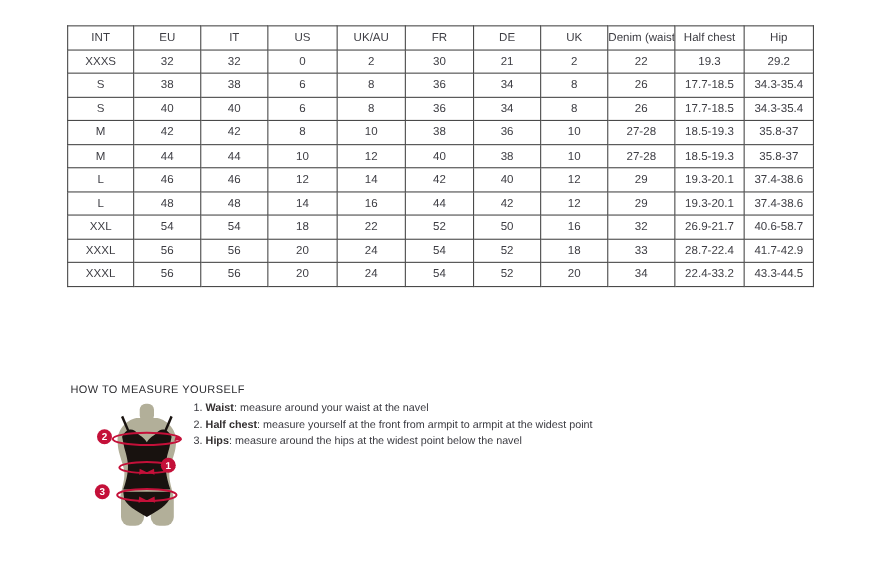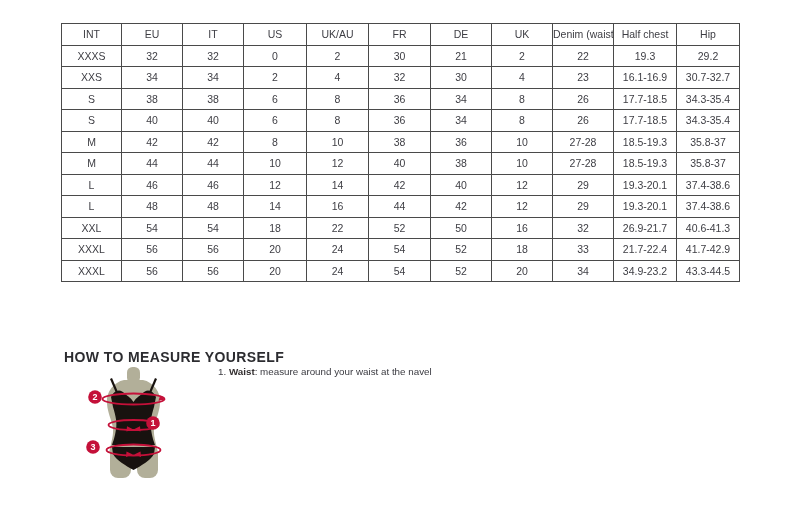--- a/index.html
+++ b/index.html
@@ -38,22 +38,22 @@
     white-space: nowrap;
     overflow: hidden;
   }
 
   
   .measure-title {
     position: absolute;
     left: 64px;
     top: 349px;
     margin: 0;
-    font-size: 14px;
-    font-weight: 700;
+    font-size: 10px;
+    font-weight: 400;
     letter-spacing: 0.4px;
     color: #2c2c30;
   }
   .figure-wrap {
     position: absolute;
     left: 84px;
     top: 366px;
     width: 88px;
     height: 114px;
   }
@@ -63,21 +63,20 @@
     top: 364px;
     margin: 0;
     padding: 0;
     list-style: none;
   }
   ol.steps li {
     font-size: 9.8px;
     line-height: 15.2px;
     color: #3a3a40;
     white-space: nowrap;
-    margin-left: 42px;
   }
   ol.steps li b { color: #332f30; }
 </style>
 </head>
 <body>
 
 <div class="page">
 
   <table class="size-table">
     <colgroup>
@@ -116,33 +115,20 @@
           <td>0</td>
           <td>2</td>
           <td>30</td>
           <td>21</td>
           <td>2</td>
           <td>22</td>
           <td>19.3</td>
           <td>29.2</td>
         </tr>
         <tr>
-          <td>XXS</td>
-          <td>34</td>
-          <td>34</td>
-          <td>2</td>
-          <td>4</td>
-          <td>32</td>
-          <td>30</td>
-          <td>4</td>
-          <td>23</td>
-          <td>16.1-16.9</td>
-          <td>30.7-32.7</td>
-        </tr>
-        <tr>
           <td>S</td>
           <td>38</td>
           <td>38</td>
           <td>6</td>
           <td>8</td>
           <td>36</td>
           <td>34</td>
           <td>8</td>
           <td>26</td>
           <td>17.7-18.5</td>
@@ -217,46 +203,46 @@
           <td>XXL</td>
           <td>54</td>
           <td>54</td>
           <td>18</td>
           <td>22</td>
           <td>52</td>
           <td>50</td>
           <td>16</td>
           <td>32</td>
           <td>26.9-21.7</td>
-          <td>40.6-41.3</td>
+          <td>40.6-58.7</td>
         </tr>
         <tr>
           <td>XXXL</td>
           <td>56</td>
           <td>56</td>
           <td>20</td>
           <td>24</td>
           <td>54</td>
           <td>52</td>
           <td>18</td>
           <td>33</td>
-          <td>21.7-22.4</td>
+          <td>28.7-22.4</td>
           <td>41.7-42.9</td>
         </tr>
         <tr>
           <td>XXXL</td>
           <td>56</td>
           <td>56</td>
           <td>20</td>
           <td>24</td>
           <td>54</td>
           <td>52</td>
           <td>20</td>
           <td>34</td>
-          <td>34.9-23.2</td>
+          <td>22.4-33.2</td>
           <td>43.3-44.5</td>
         </tr>
       </tbody>
   </table>
 
   <h2 class="measure-title">HOW TO MEASURE YOURSELF</h2>
 
   <div class="figure-wrap">
     <svg width="88" height="114" viewBox="0 0 88 114" xmlns="http://www.w3.org/2000/svg">
 
@@ -321,15 +307,17 @@
         <circle cx="69" cy="57" r="6.8" fill="#c41039"></circle>
         <text x="69" y="60.2" text-anchor="middle" font-size="9" font-weight="bold" fill="#ffffff">1</text>
         <circle cx="9" cy="81" r="6.8" fill="#c41039"></circle>
         <text x="9" y="84.2" text-anchor="middle" font-size="9" font-weight="bold" fill="#ffffff">3</text>
       </g>
     </svg>
   </div>
 
   <ol class="steps">
       <li>1. <b>Waist</b>: measure around your waist at the navel</li>
+      <li>2. <b>Half chest</b>: measure yourself at the front from armpit to armpit at the widest point</li>
+      <li>3. <b>Hips</b>: measure around the hips at the widest point below the navel</li>
     </ol>
 
 </div>
 
 </body></html>

